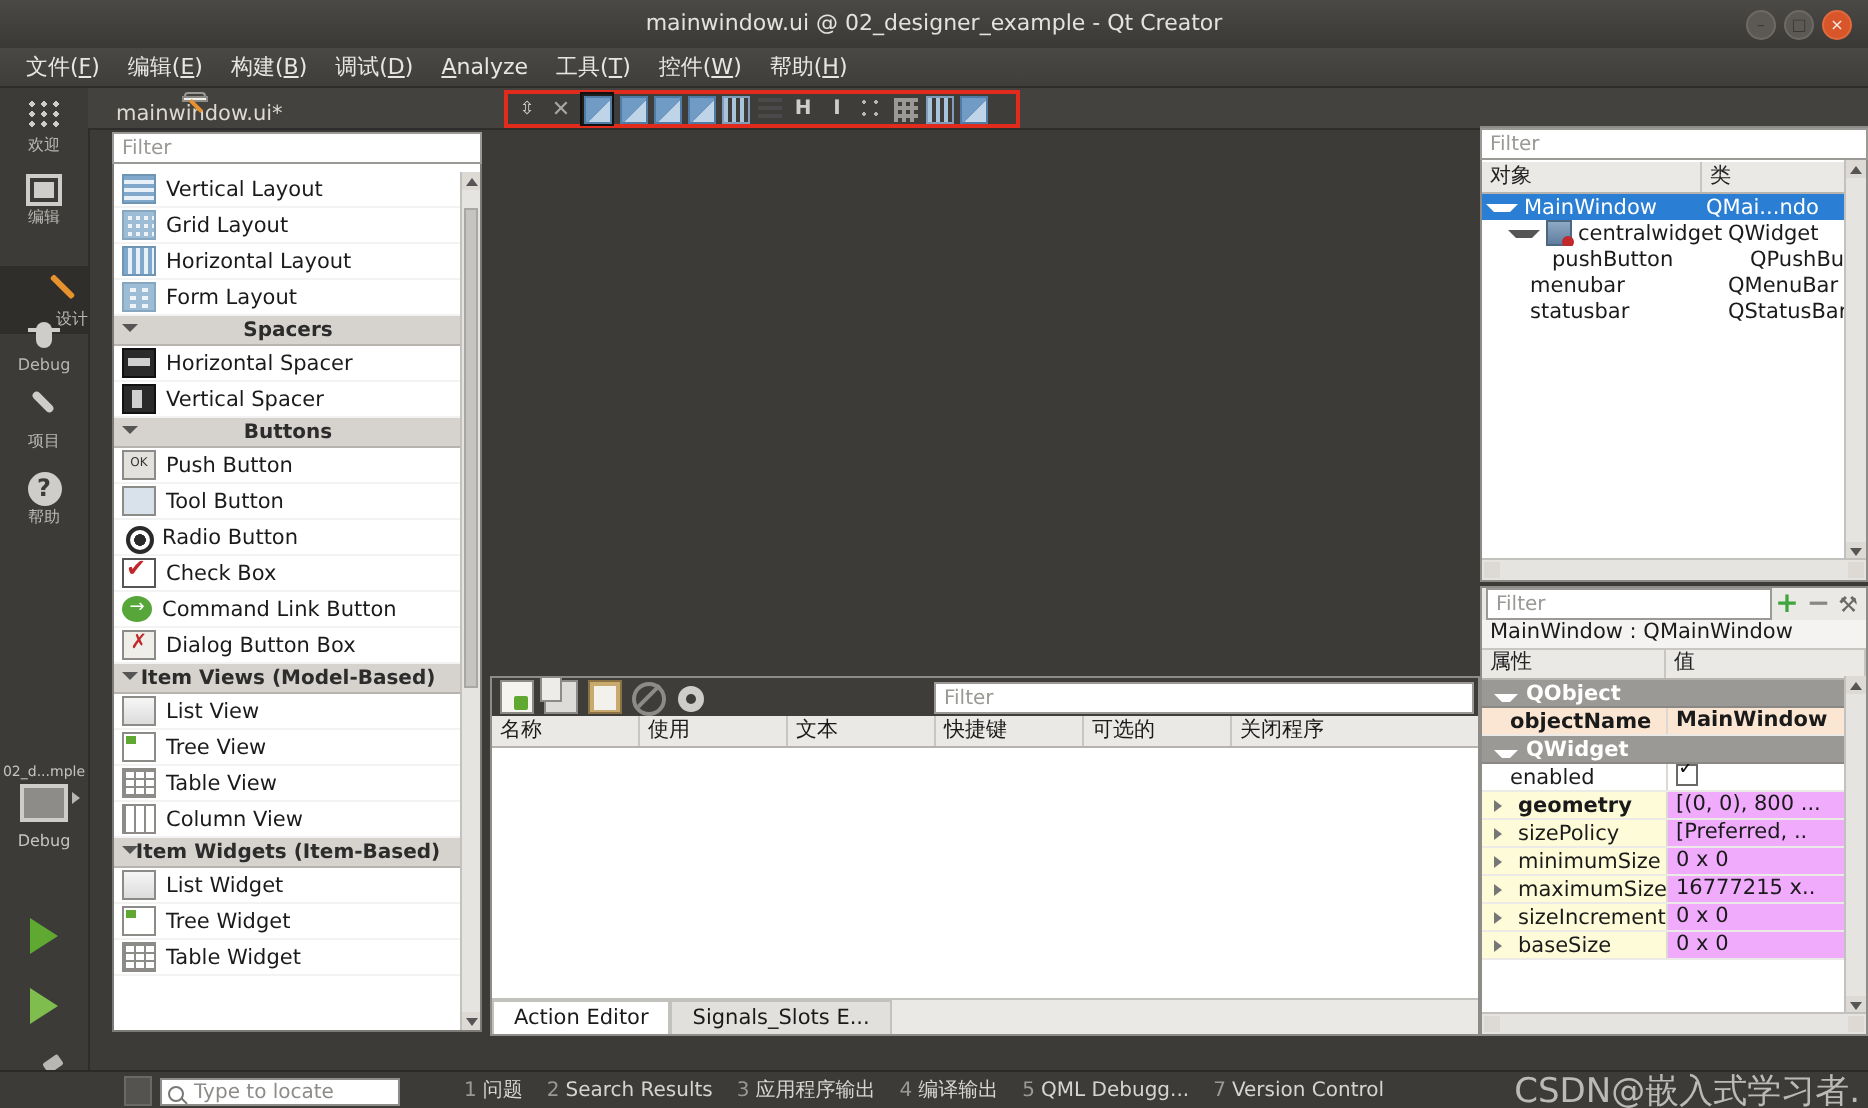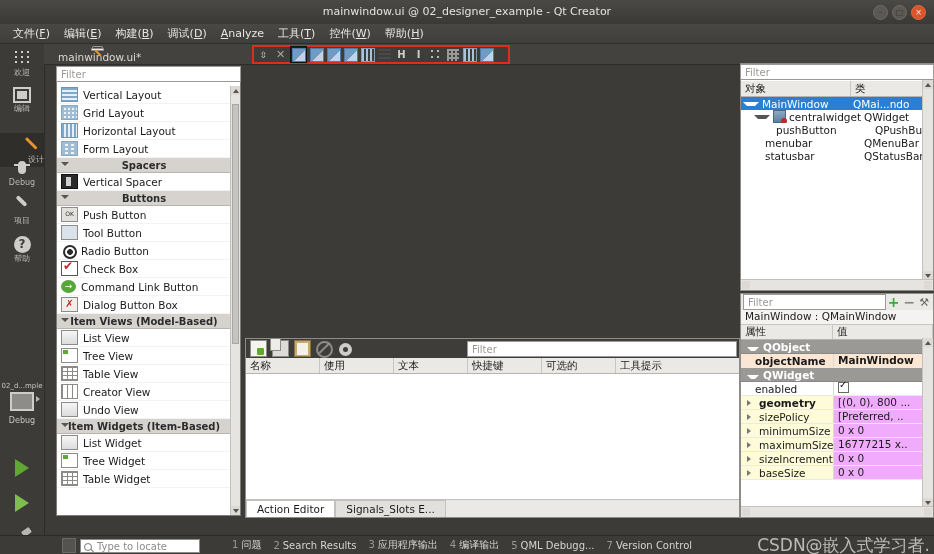--- a/index.html
+++ b/index.html
@@ -431,20 +431,24 @@
         </div>
         <div class="witem">
           <span class="ic ic-fl"></span>
           <span>Form Layout</span>
         </div>
         <div class="grp">
           <span class="arr"></span>
           <span>Spacers</span>
         </div>
         <div class="witem">
+          <span class="ic ic-hs"></span>
+          <span>Horizontal Spacer</span>
+        </div>
+        <div class="witem">
           <span class="ic ic-vs"></span>
           <span>Vertical Spacer</span>
         </div>
         <div class="grp">
           <span class="arr"></span>
           <span>Buttons</span>
         </div>
         <div class="witem">
           <span class="ic ic-pb">OK</span>
           <span>Push Button</span>
@@ -480,25 +484,21 @@
         <div class="witem">
           <span class="ic ic-tv"></span>
           <span>Tree View</span>
         </div>
         <div class="witem">
           <span class="ic ic-tbl"></span>
           <span>Table View</span>
         </div>
         <div class="witem">
           <span class="ic ic-cv"></span>
-          <span>Creator View</span>
-        </div>
-        <div class="witem">
-          <span class="ic ic-lv"></span>
-          <span>Undo View</span>
+          <span>Column View</span>
         </div>
         <div class="grp">
           <span class="arr"></span>
           <span>Item Widgets (Item-Based)</span>
         </div>
         <div class="witem">
           <span class="ic ic-lv"></span>
           <span>List Widget</span>
         </div>
         <div class="witem">
@@ -531,21 +531,21 @@
       <span style="width:6px;"></span>
       <span class="ae-gear"></span>
       <span class="filterbox ae-filter">Filter</span>
     </div>
     <div class="ae-head" id="ae-head">
         <div style="flex: 0 0 74px;">名称</div>
         <div style="flex: 0 0 74px;">使用</div>
         <div style="flex: 0 0 74px;">文本</div>
         <div style="flex: 0 0 74px;">快捷键</div>
         <div style="flex: 0 0 74px;">可选的</div>
-        <div style="flex: 0 0 125px;">工具提示</div>
+        <div style="flex: 0 0 125px;">关闭程序</div>
       </div>
     <div style="position:absolute;left:0;right:0;top:35px;bottom:18px;background:#fff;"></div>
     <div class="ae-tabs" id="ae-tabs">
         <div class="ae-tab sel">Action Editor</div>
         <div class="ae-tab alt">Signals_Slots E...</div>
       </div>
   </div>
 
   <div class="filterbox" style="position:absolute;left:740px;top:64px;width:194px;z-index:5;">Filter</div>
   <div class="panel" id="objtree">

